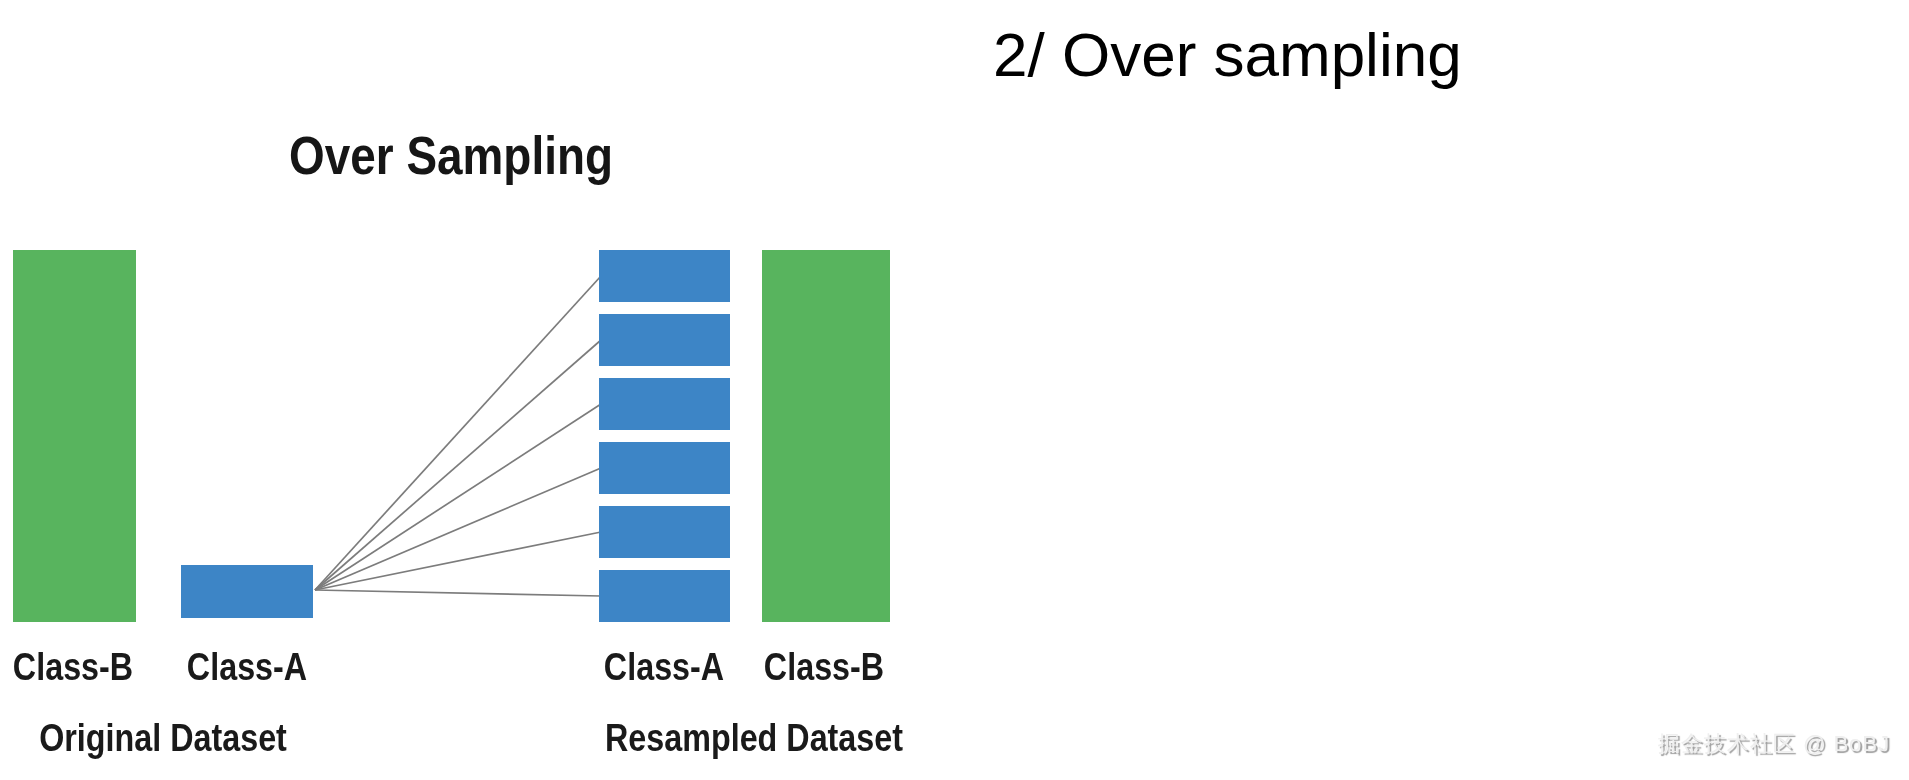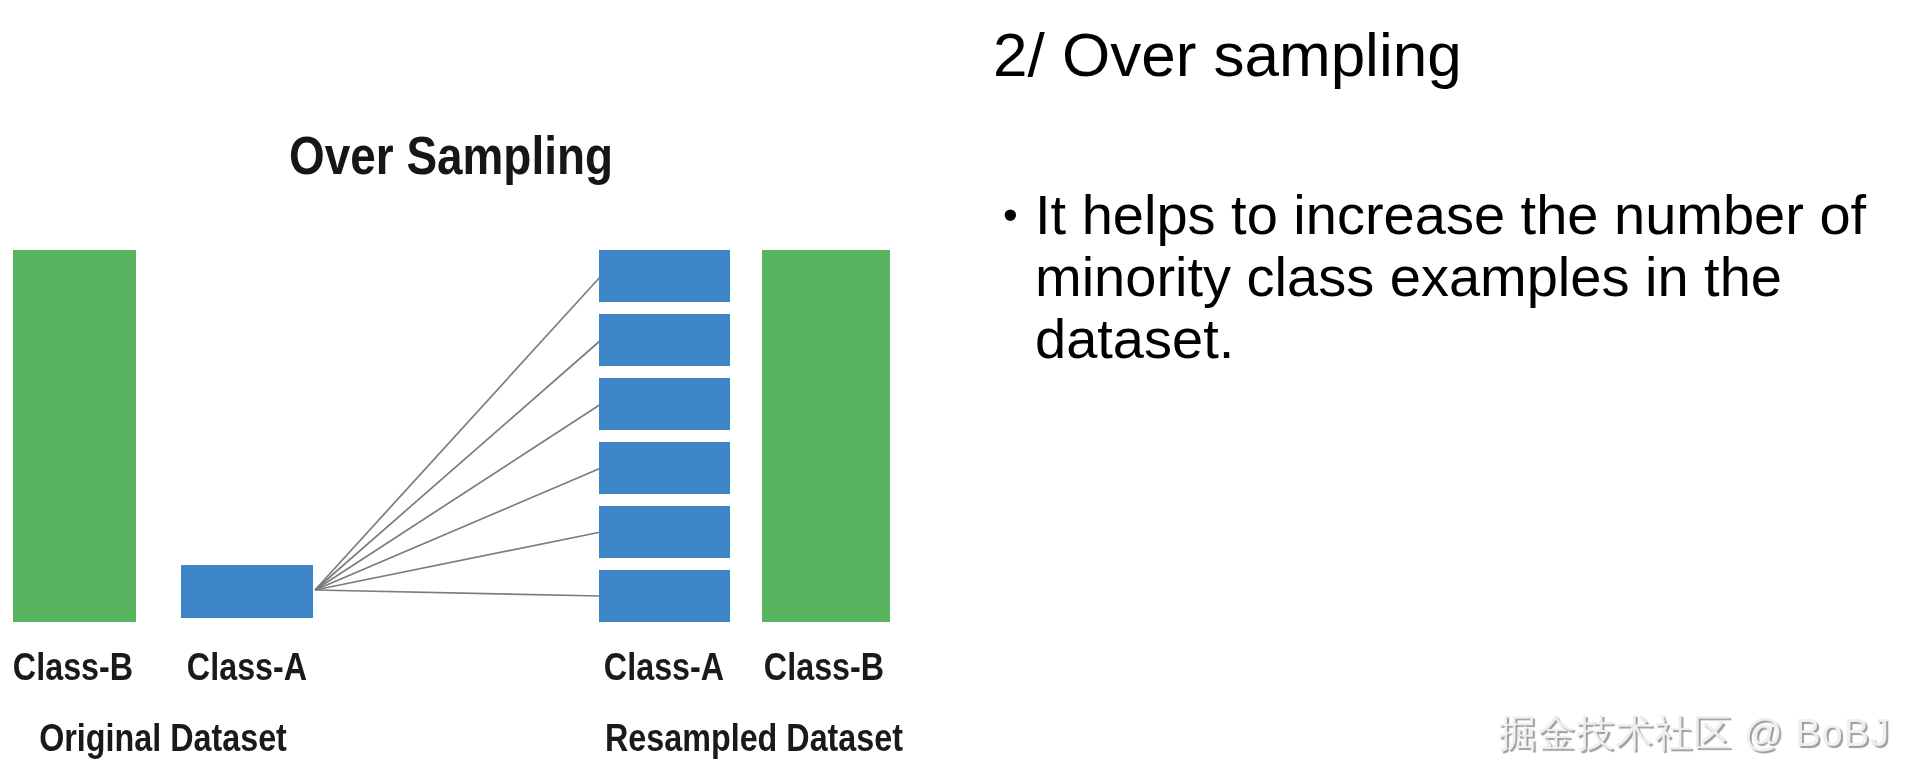--- a/index.html
+++ b/index.html
@@ -106,21 +106,21 @@
     font-size: 42px;
     line-height: 62px;
     color: #000000;
   }
 
   
   .watermark {
     position: absolute;
     right: 19px;
     bottom: 21px;
-    font-size: 38px;
+    font-size: 22px;
     letter-spacing: 1px;
     color: #efefef;
     text-shadow: 2px 2px 1px rgba(145,145,145,0.9);
     white-space: nowrap;
   }
 </style>
 </head>
 <body>
 
 <div class="slide">
@@ -163,19 +163,18 @@
 
     <div class="diagram-label caption-row lbl-caption-orig">Original Dataset</div>
 
     <div class="diagram-label caption-row lbl-caption-resamp">Resampled Dataset</div>
   </div>
 
   <div>
     <div class="panel-title">2/ Over sampling</div>
 
     <ul class="bullets">
-      <li>It helps to increase the number of minority class examples in the dataset.</li>
     </ul>
   </div>
 
   <div class="watermark">掘金技术社区 @ BoBJ</div>
 
 </div>
 
 </body></html>

